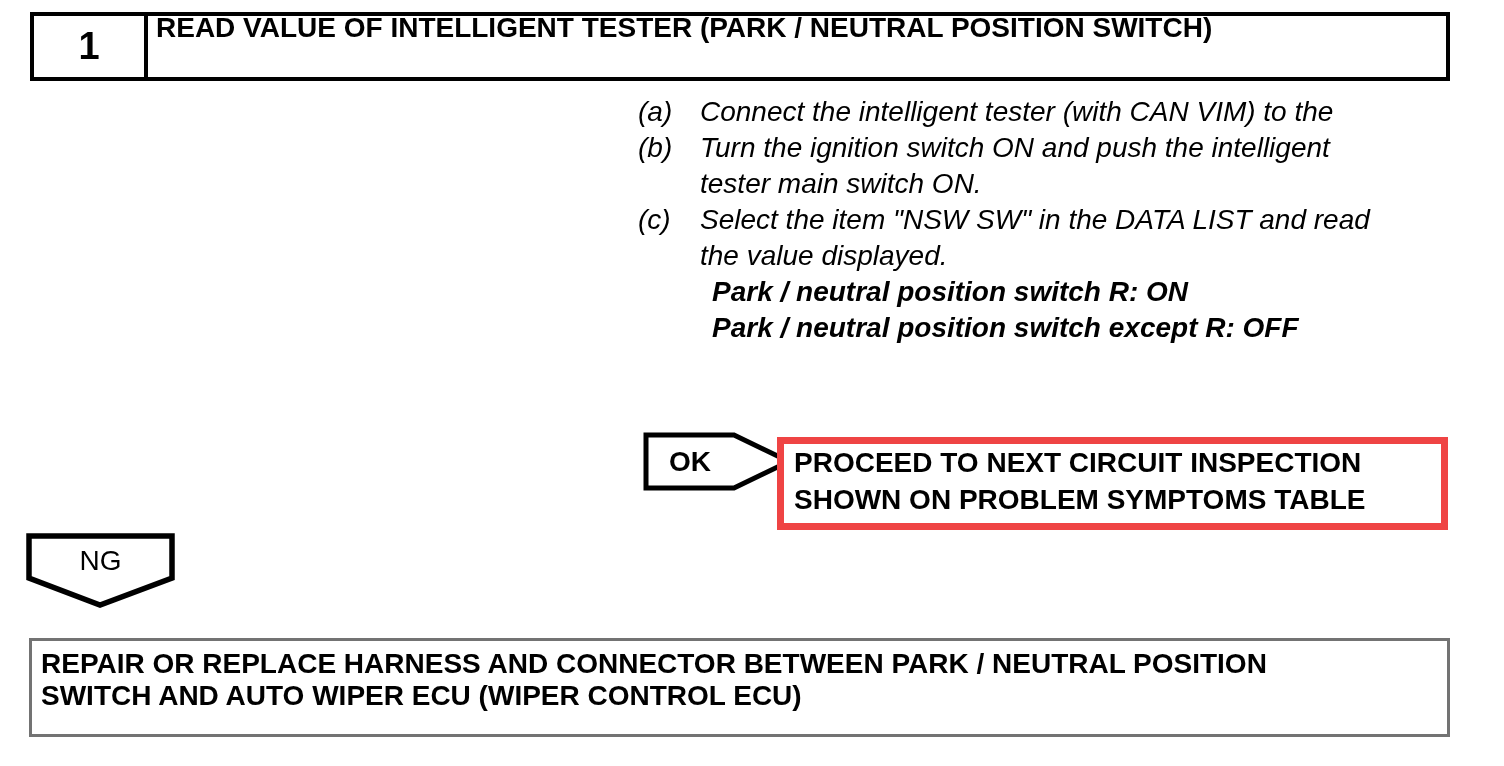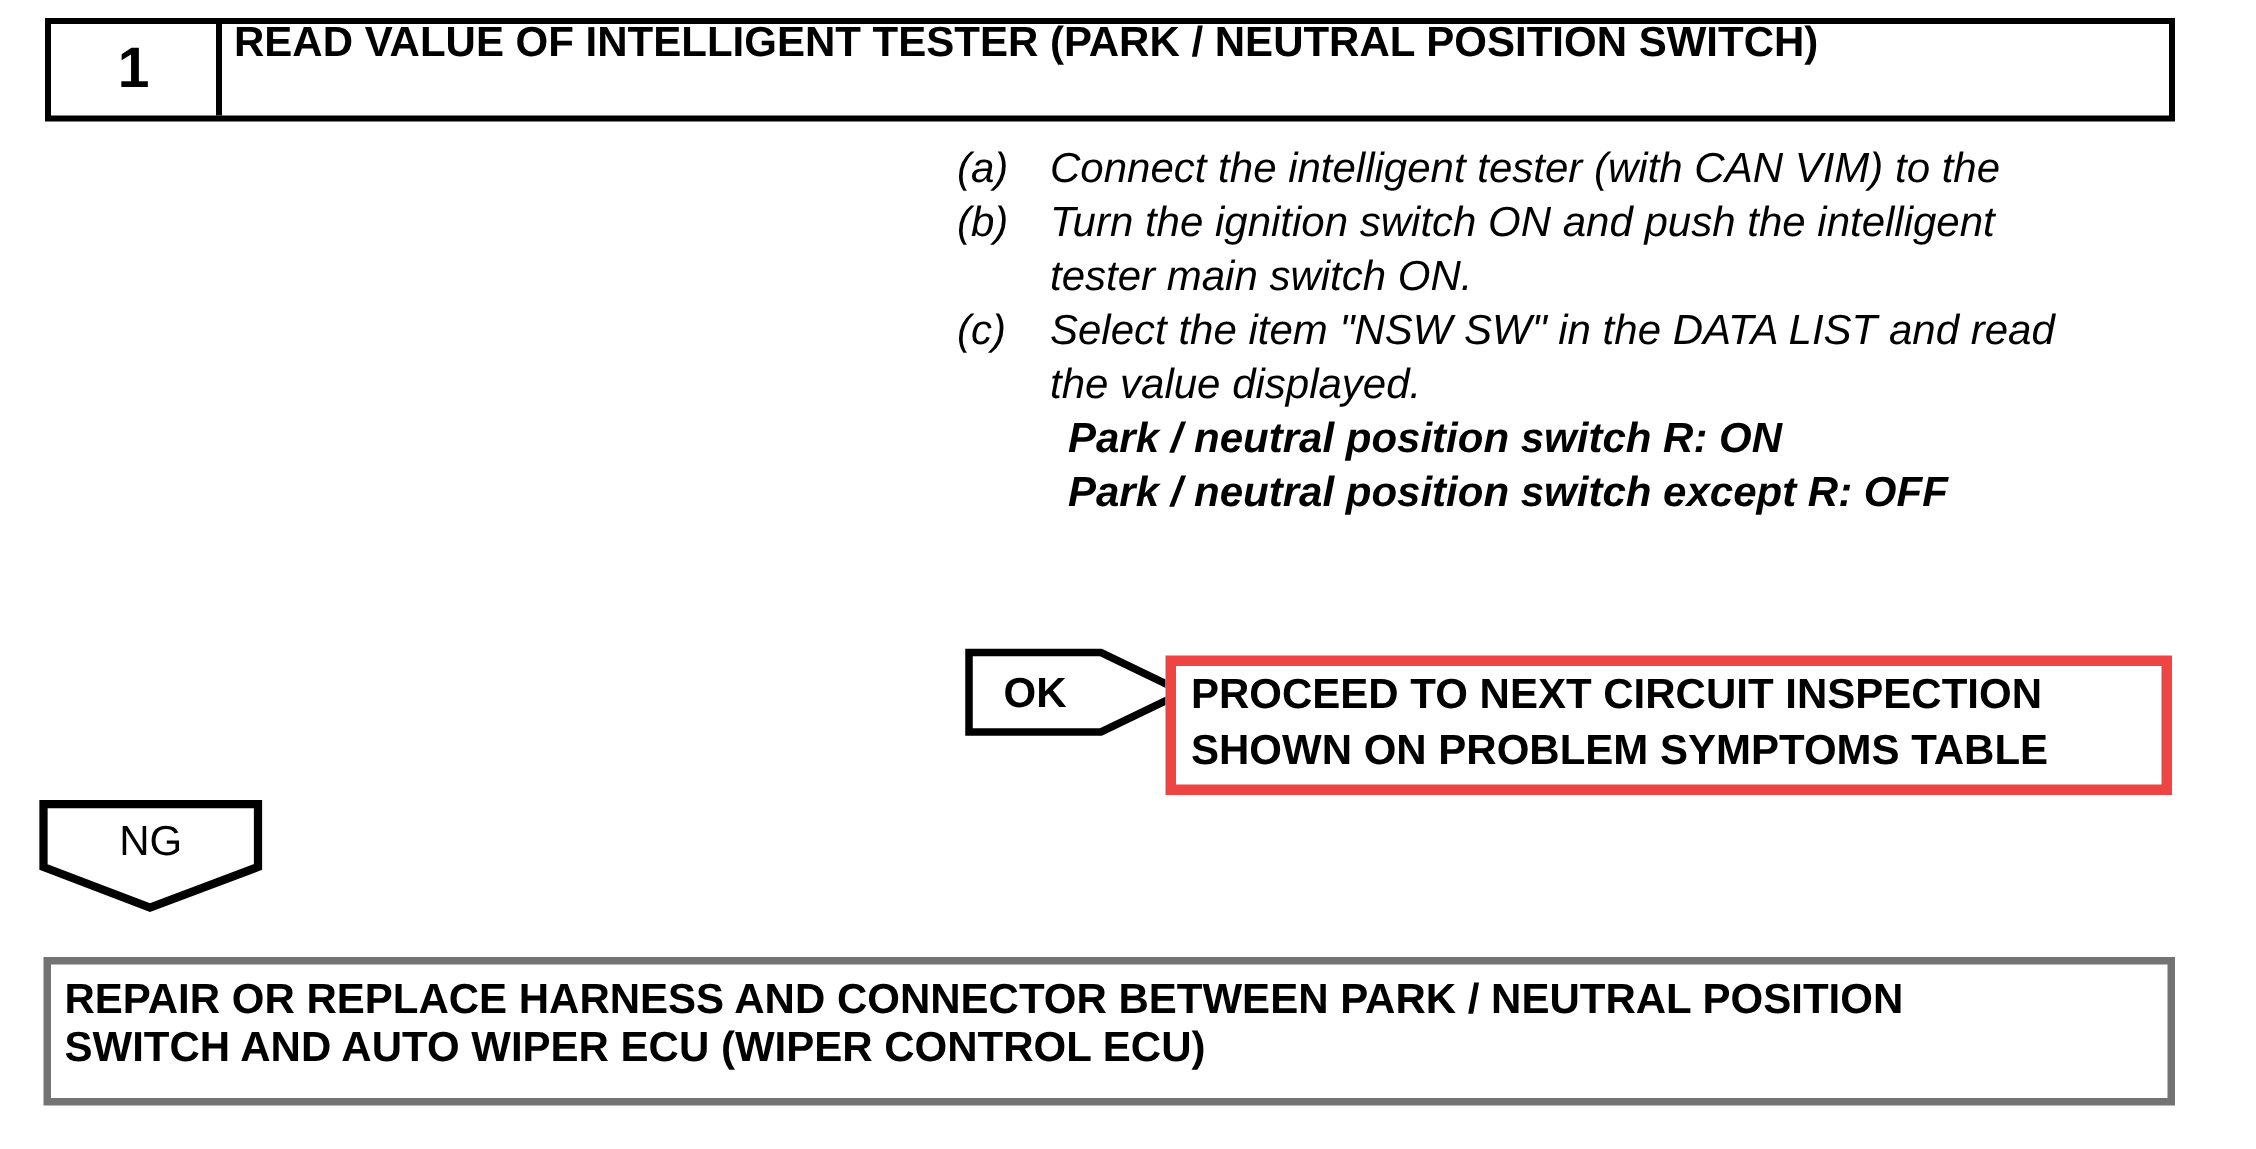--- a/index.html
+++ b/index.html
@@ -72,21 +72,21 @@
   .ng-arrow .branch-label {
     position: absolute; left: 0; top: 8px; width: 149px; height: 42px;
     display: flex; align-items: center; justify-content: center;
     font-size: 28px; font-weight: normal;
   }
 
   
   .ng-box {
     position: absolute; left: 29px; top: 638px;
     width: 1421px; height: 99px;
-    border: 5px solid #737373; box-sizing: border-box;
+    border: 3px solid #737373; box-sizing: border-box;
     padding: 7px 0 0 9px;
     font-size: 28px; font-weight: bold; line-height: 32px;
     white-space: nowrap; background: #fff; overflow: hidden;
   }
 </style>
 </head>
 <body>
 
 <div class="stage">
 

